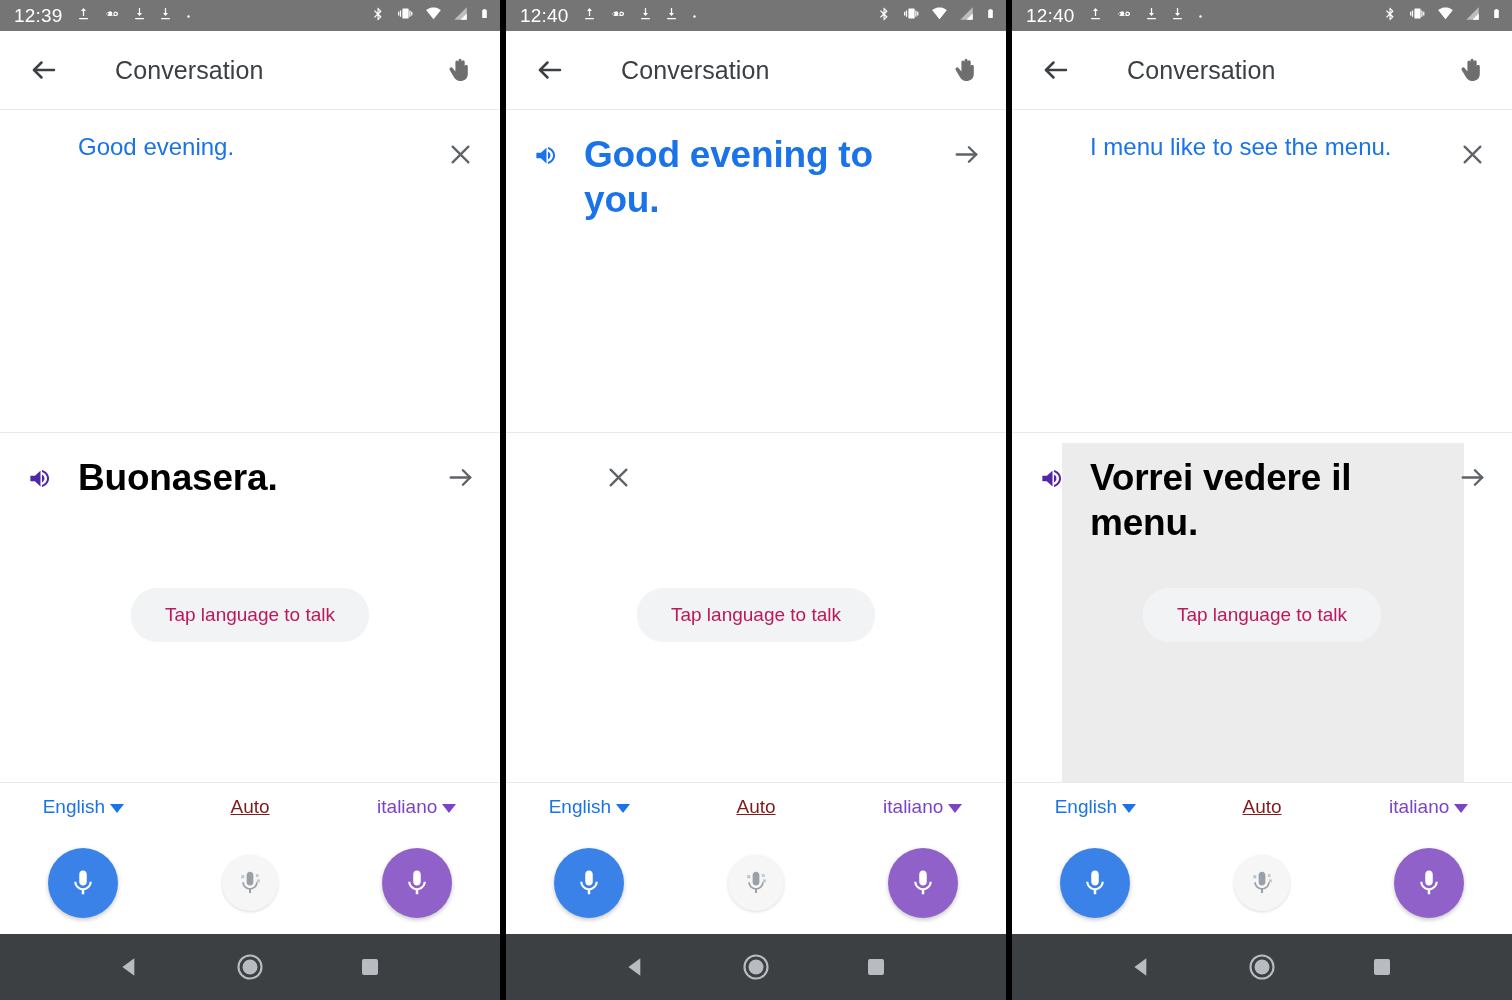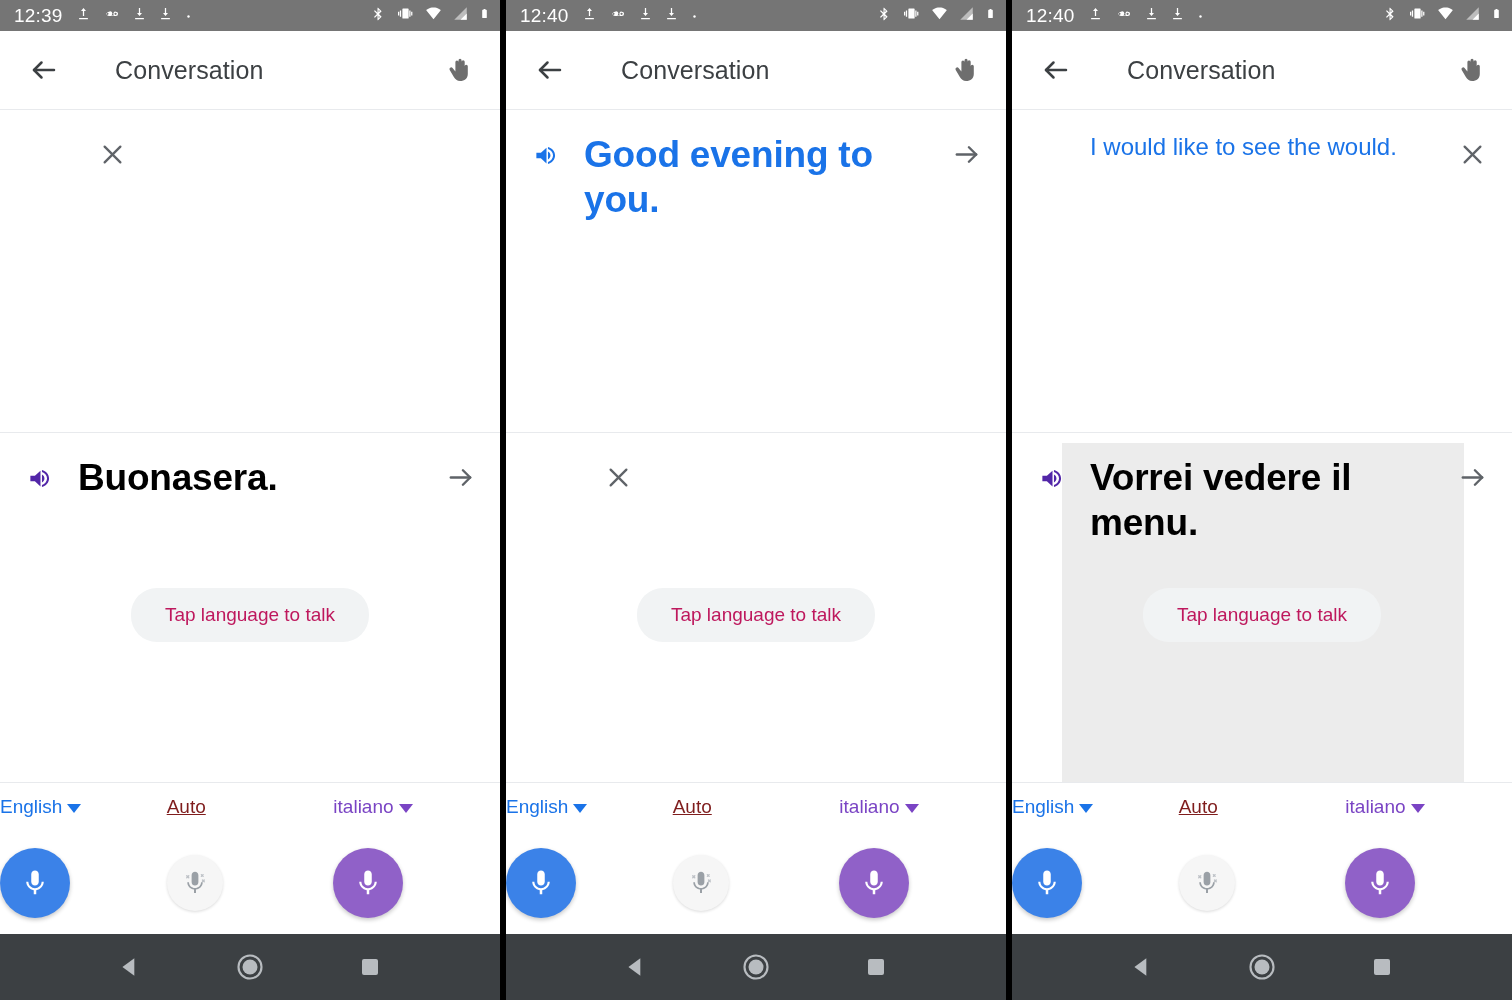--- a/index.html
+++ b/index.html
@@ -51,21 +51,21 @@
 
   
   .tooltip { position:absolute; left:50%; transform:translateX(-50%); bottom:140px;
              background:#f1f3f4; border-radius:26px; padding:16px 34px;
              font-size:19px; color:#be185d; white-space:nowrap; z-index:5; }
 
   
   .langbar { flex:0 0 152px; height:152px; border-top:1px solid #e8eaed;
              display:flex; align-items:flex-start; padding-top:12px; position:relative; z-index:3;
              background:transparent; }
-  .lang-col { flex:1; display:flex; flex-direction:column; align-items:flex-start;gap:16px; }
+  .lang-col { flex:1; display:flex; flex-direction:column; align-items:center;gap:16px; }
   .lang-label { font-size:19px; display:flex; align-items:center; gap:5px;
                 cursor:pointer; height:24px; }
   .lang-label.en { color:#1a73e8; font-weight:500; }
   .lang-label.it { color:#7a44c4; font-weight:500; }
   .lang-label.auto { color:#7f1d1d; font-weight:400; cursor:default;text-decoration:underline; }
   .caret { width:0; height:0; border-left:7px solid transparent;
            border-right:7px solid transparent; border-top:9px solid currentColor;
            margin-top:2px; }
 
   .mic { width:70px; height:70px; border-radius:50%; margin-top:13px;
@@ -136,20 +136,21 @@
         <span class="hand-btn">
           <svg width="31" height="31" viewBox="0 0 24 24" fill="#6e6e6e">
             <path d="M18 7.5a1.2 1.2 0 0 0-1.2 1.2V5.2a1.2 1.2 0 1 0-2.4 0v3.5V4.2a1.2 1.2 0 1 0-2.4 0v4.5V5.5a1.2 1.2 0 1 0-2.4 0v7.2L7.4 10a1.4 1.4 0 0 0-2.2 1.7l3.2 5.4c1 1.7 2.5 3.1 4.9 3.1 3.3 0 5.9-2.1 5.9-5.5V8.7A1.2 1.2 0 0 0 18 7.5z"></path>
           </svg>
         </span>
       </div>
       <div class="convo">
         <div class="row top">
           <div class="row-inner">
             <span class="speaker" style="visibility:hidden"></span>
+            <div class="msg plain en">Good evening.</div>
             <span class="row-action">
               <svg width="27" height="27" viewBox="0 0 24 24" fill="none" stroke="#5f6368" stroke-width="2" stroke-linecap="round">
                 <line x1="5" y1="5" x2="19" y2="19"></line>
                 <line x1="19" y1="5" x2="5" y2="19"></line>
               </svg>
             </span>
           </div>
         </div>
         <div class="row bottom">
           <div class="row-inner">
@@ -428,21 +429,21 @@
         <span class="hand-btn">
           <svg width="31" height="31" viewBox="0 0 24 24" fill="#6e6e6e">
             <path d="M18 7.5a1.2 1.2 0 0 0-1.2 1.2V5.2a1.2 1.2 0 1 0-2.4 0v3.5V4.2a1.2 1.2 0 1 0-2.4 0v4.5V5.5a1.2 1.2 0 1 0-2.4 0v7.2L7.4 10a1.4 1.4 0 0 0-2.2 1.7l3.2 5.4c1 1.7 2.5 3.1 4.9 3.1 3.3 0 5.9-2.1 5.9-5.5V8.7A1.2 1.2 0 0 0 18 7.5z"></path>
           </svg>
         </span>
       </div>
       <div class="convo">
         <div class="row top">
           <div class="row-inner">
             <span class="speaker" style="visibility:hidden"></span>
-            <div class="msg plain en">I would like to see the would.</div>
+            <div class="msg plain en">I menu like to see the menu.</div>
             <span class="row-action">
               <svg width="27" height="27" viewBox="0 0 24 24" fill="none" stroke="#5f6368" stroke-width="2" stroke-linecap="round">
                 <line x1="5" y1="5" x2="19" y2="19"></line>
                 <line x1="19" y1="5" x2="5" y2="19"></line>
               </svg>
             </span>
           </div>
         </div>
         <div class="row bottom">
           <div class="row-hl"></div>

